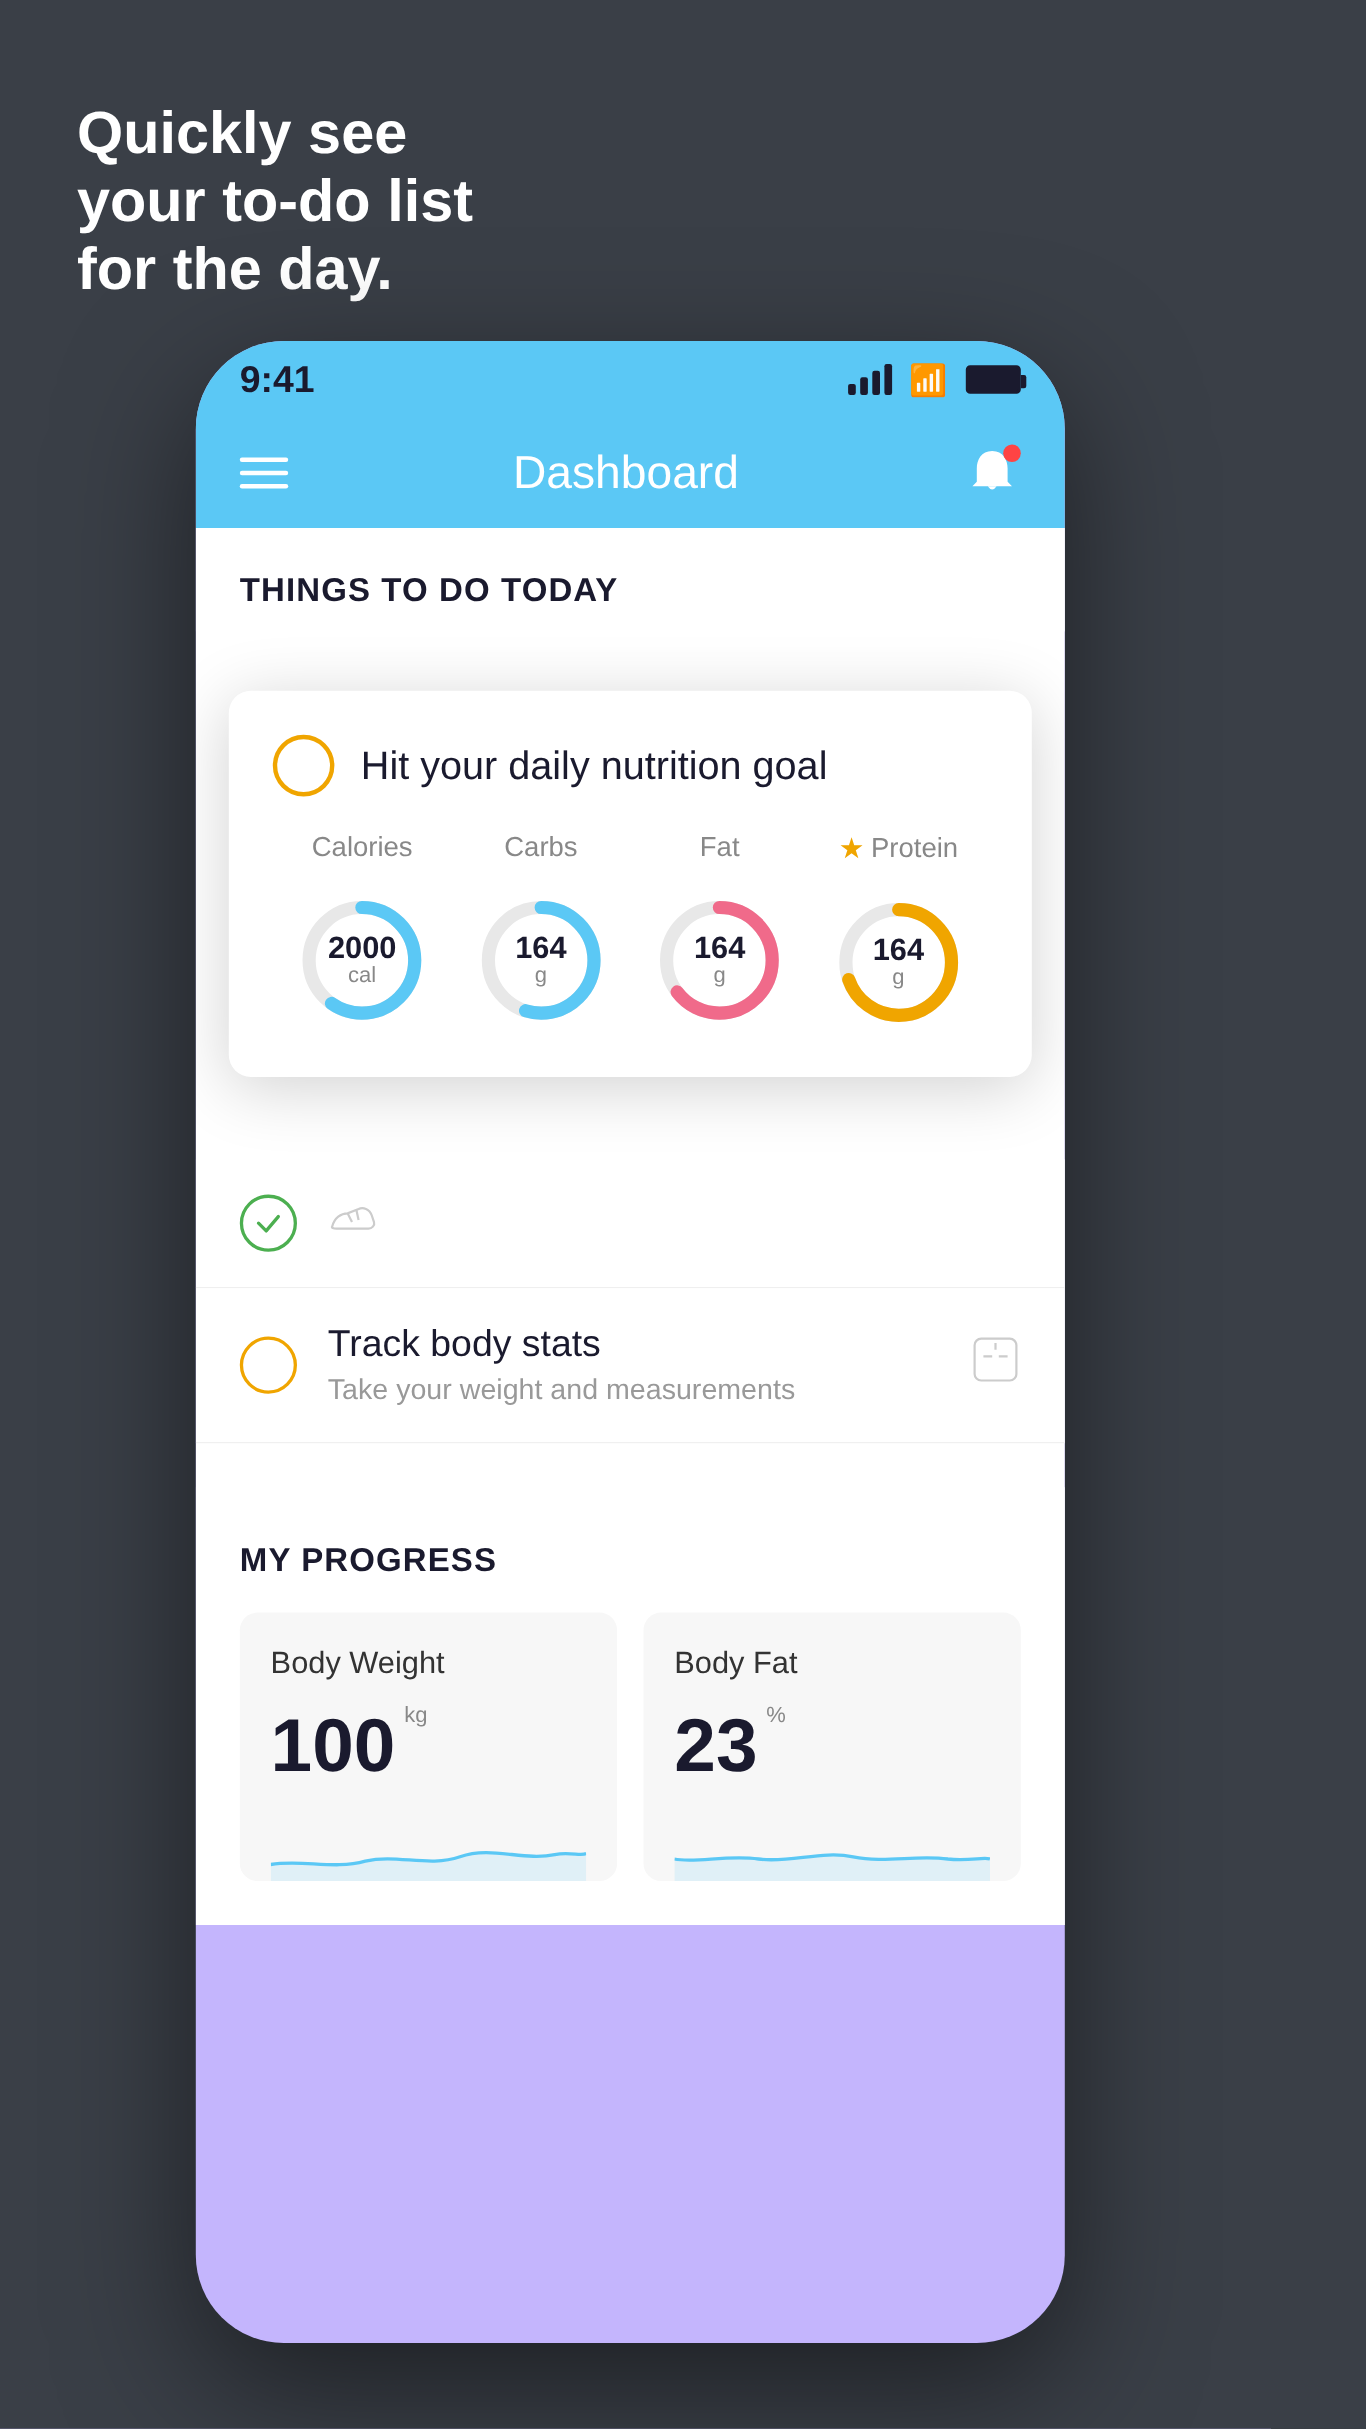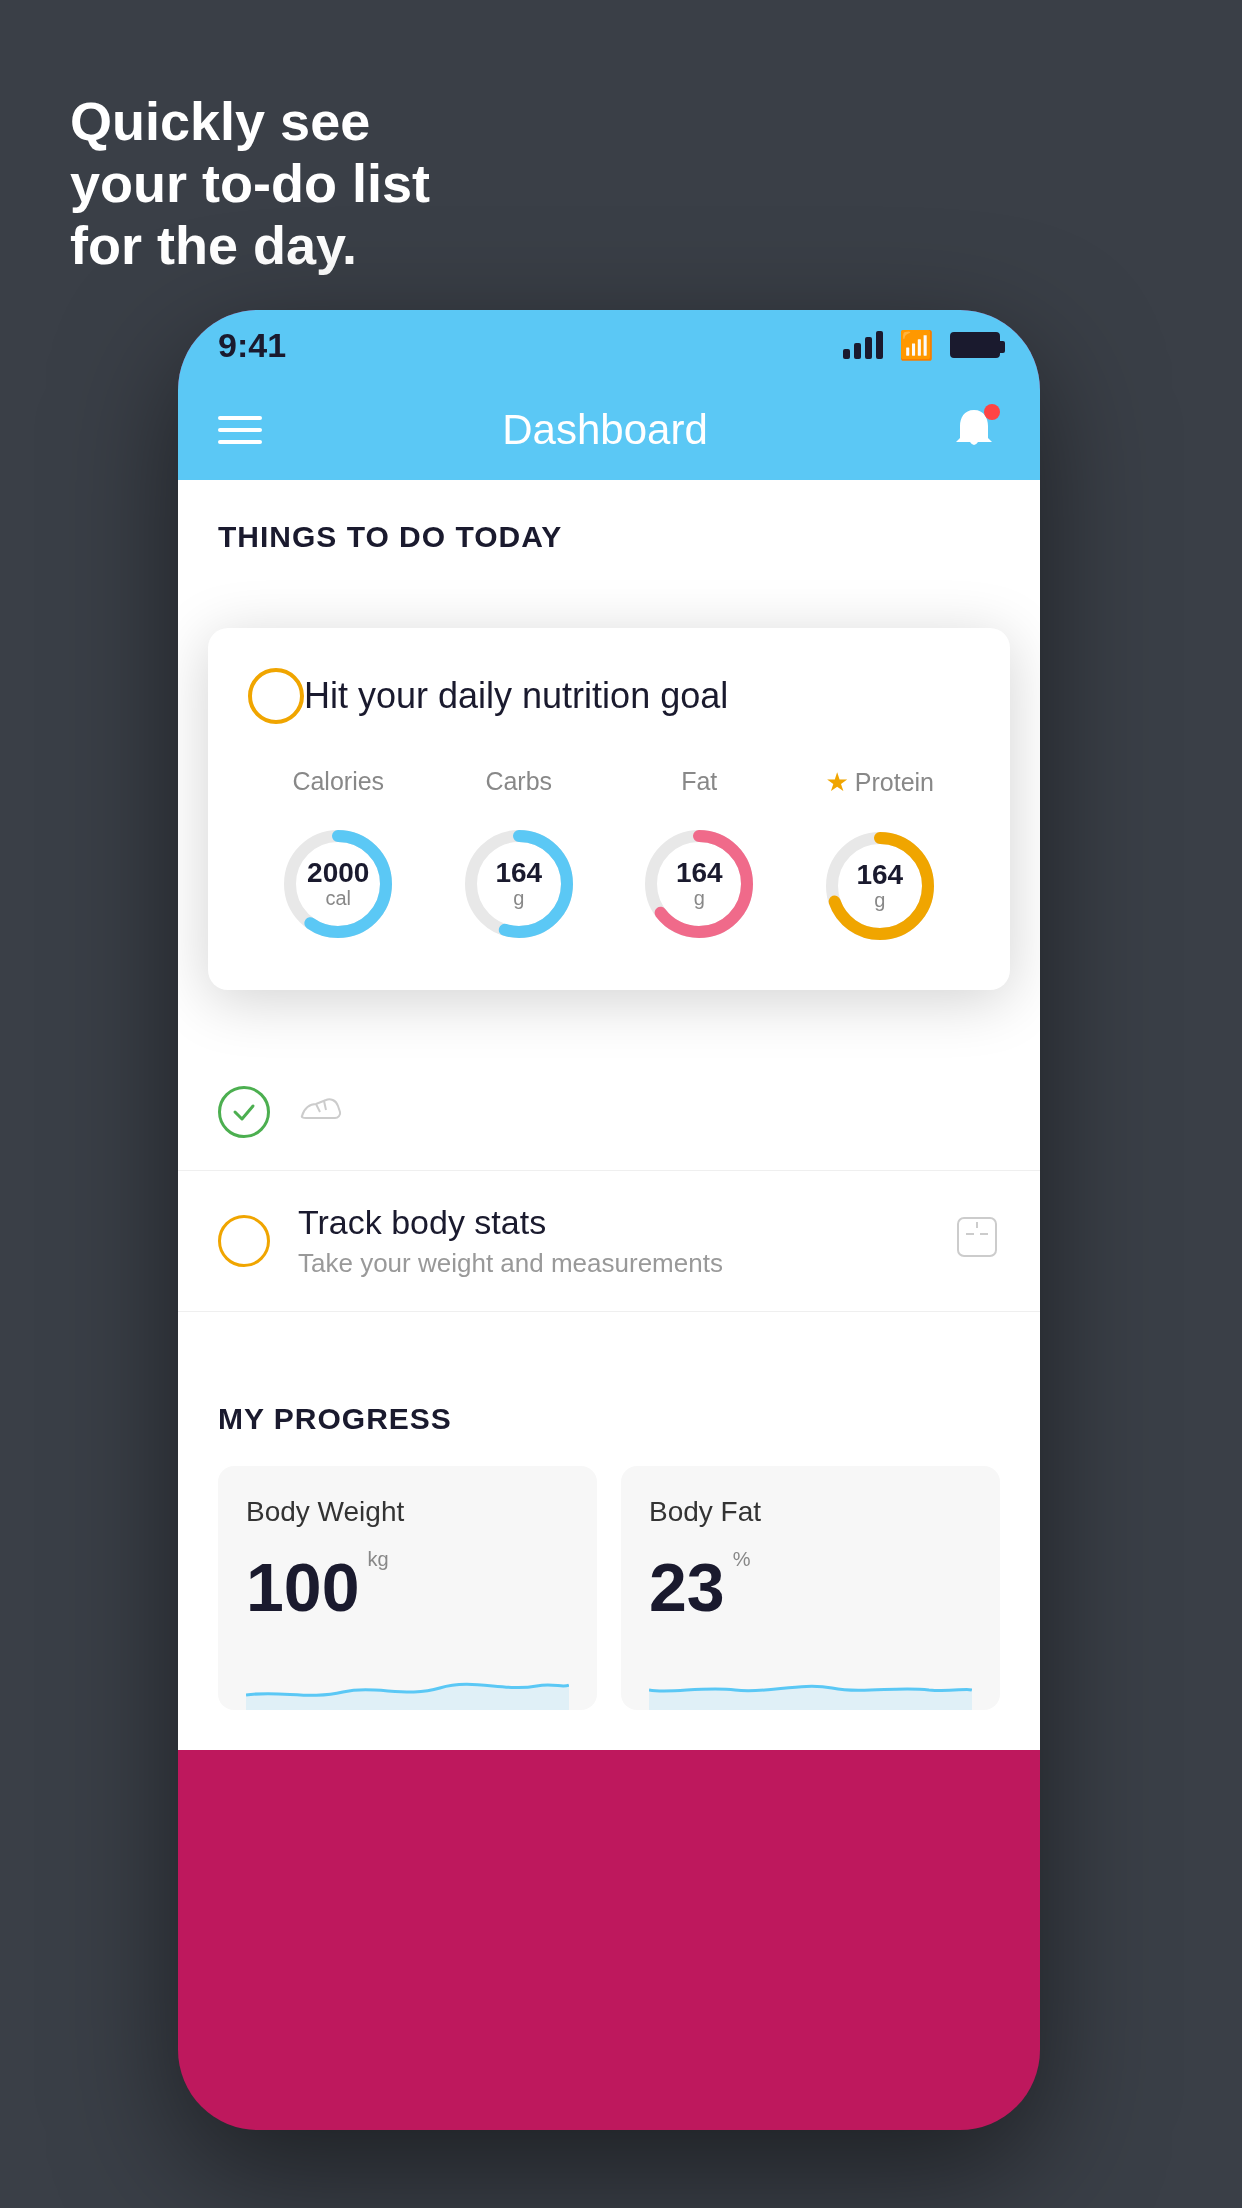--- a/index.html
+++ b/index.html
@@ -22,23 +22,23 @@
       font-weight: 800;
       line-height: 1.15;
       z-index: 1;
     }
 
     
     .phone {
       position: absolute;
       top: 310px;
       left: 178px;
-      width: 862px;
+      width: 790px;
       height: 1820px;
-      background: #be185d;
+      background: #c4b5fd;
       border-radius: 80px;
       overflow: hidden;
       box-shadow: 0 40px 120px rgba(0,0,0,0.5);
       z-index: 2;
     }
 
     
     .status-bar {
       background: #5bc8f5;
       height: 70px;
@@ -164,21 +164,22 @@
       right: 30px;
       background: white;
       border-radius: 20px;
       padding: 40px 40px 44px;
       box-shadow: 0 10px 60px rgba(0,0,0,0.18);
       z-index: 10;
     }
     .card-row {
       display: flex;
       align-items: center;
-      margin-bottom: 43px;
+      gap: 24px;
+      margin-bottom: 32px;
     }
     .circle-check {
       width: 56px;
       height: 56px;
       border: 4px solid #f0a500;
       border-radius: 50%;
       flex-shrink: 0;
     }
     .card-title {
       font-size: 36px;

